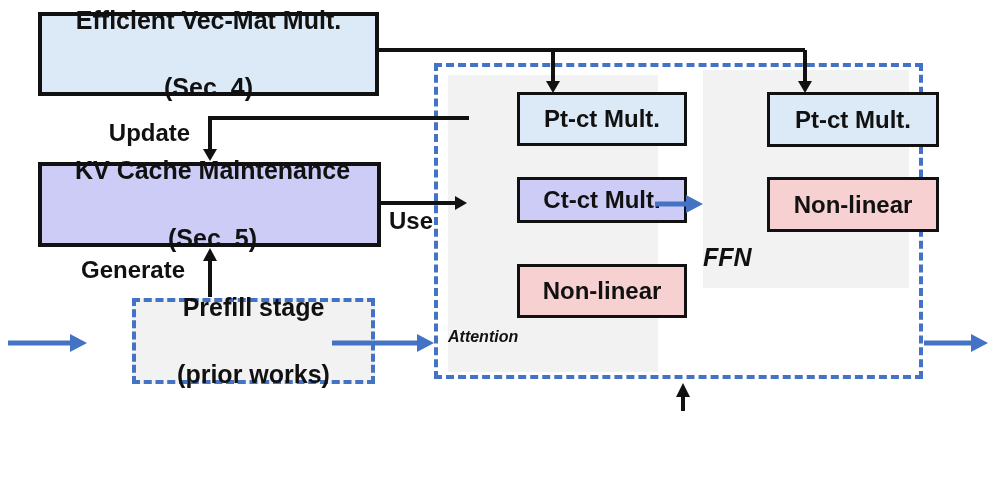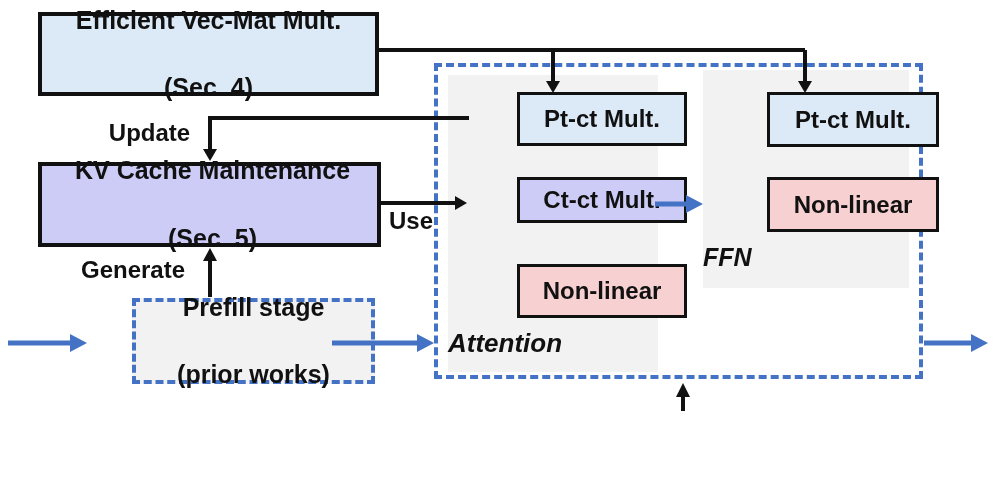--- a/index.html
+++ b/index.html
@@ -26,21 +26,21 @@
   .panel{position:absolute;background:var(--panel-gray);}
   .attn-panel{left:448px;top:75px;width:210px;height:297px;}
   .ffn-panel{left:703px;top:70px;width:206px;height:218px;}
   .op{font-size:24px;}
   .attn-ptct{left:469px;top:92px;width:170px;height:54px;background:var(--light-blue);}
   .attn-ctct{left:469px;top:177px;width:170px;height:46px;background:var(--lavender);}
   .attn-nl{left:469px;top:264px;width:170px;height:54px;background:var(--pink);}
   .ffn-ptct{left:719px;top:92px;width:172px;height:55px;background:var(--light-blue);}
   .ffn-nl{left:719px;top:177px;width:172px;height:55px;background:var(--pink);}
   .grouplabel{position:absolute;text-align:left;font-style:italic;}
-  .attn-label{left:448px;top:328px;width:210px;font-size:26px;}
+  .attn-label{left:448px;top:328px;width:210px;font-size:16px;}
   .ffn-label{left:703px;top:243px;width:206px;font-size:25px;}
   .decoding-label{left:662px;top:324px;width:256px;font-size:30px;color:var(--accent-blue);}
   .bootstrap{left:445px;top:412px;width:448px;height:62px;background:var(--green);font-size:24px;}
   .edgelabel{position:absolute;font-size:24px;text-align:center;}
   .update-label{left:92px;top:119px;width:115px;}
   .use-label{left:383px;top:207px;width:56px;}
   .generate-label{left:72px;top:256px;width:122px;}
   svg.overlay{position:absolute;left:0;top:0;width:996px;height:485px;pointer-events:none;}
   .kline{stroke:var(--line-black);stroke-width:4;fill:none;}
   .khead{fill:var(--line-black);stroke:none;}

